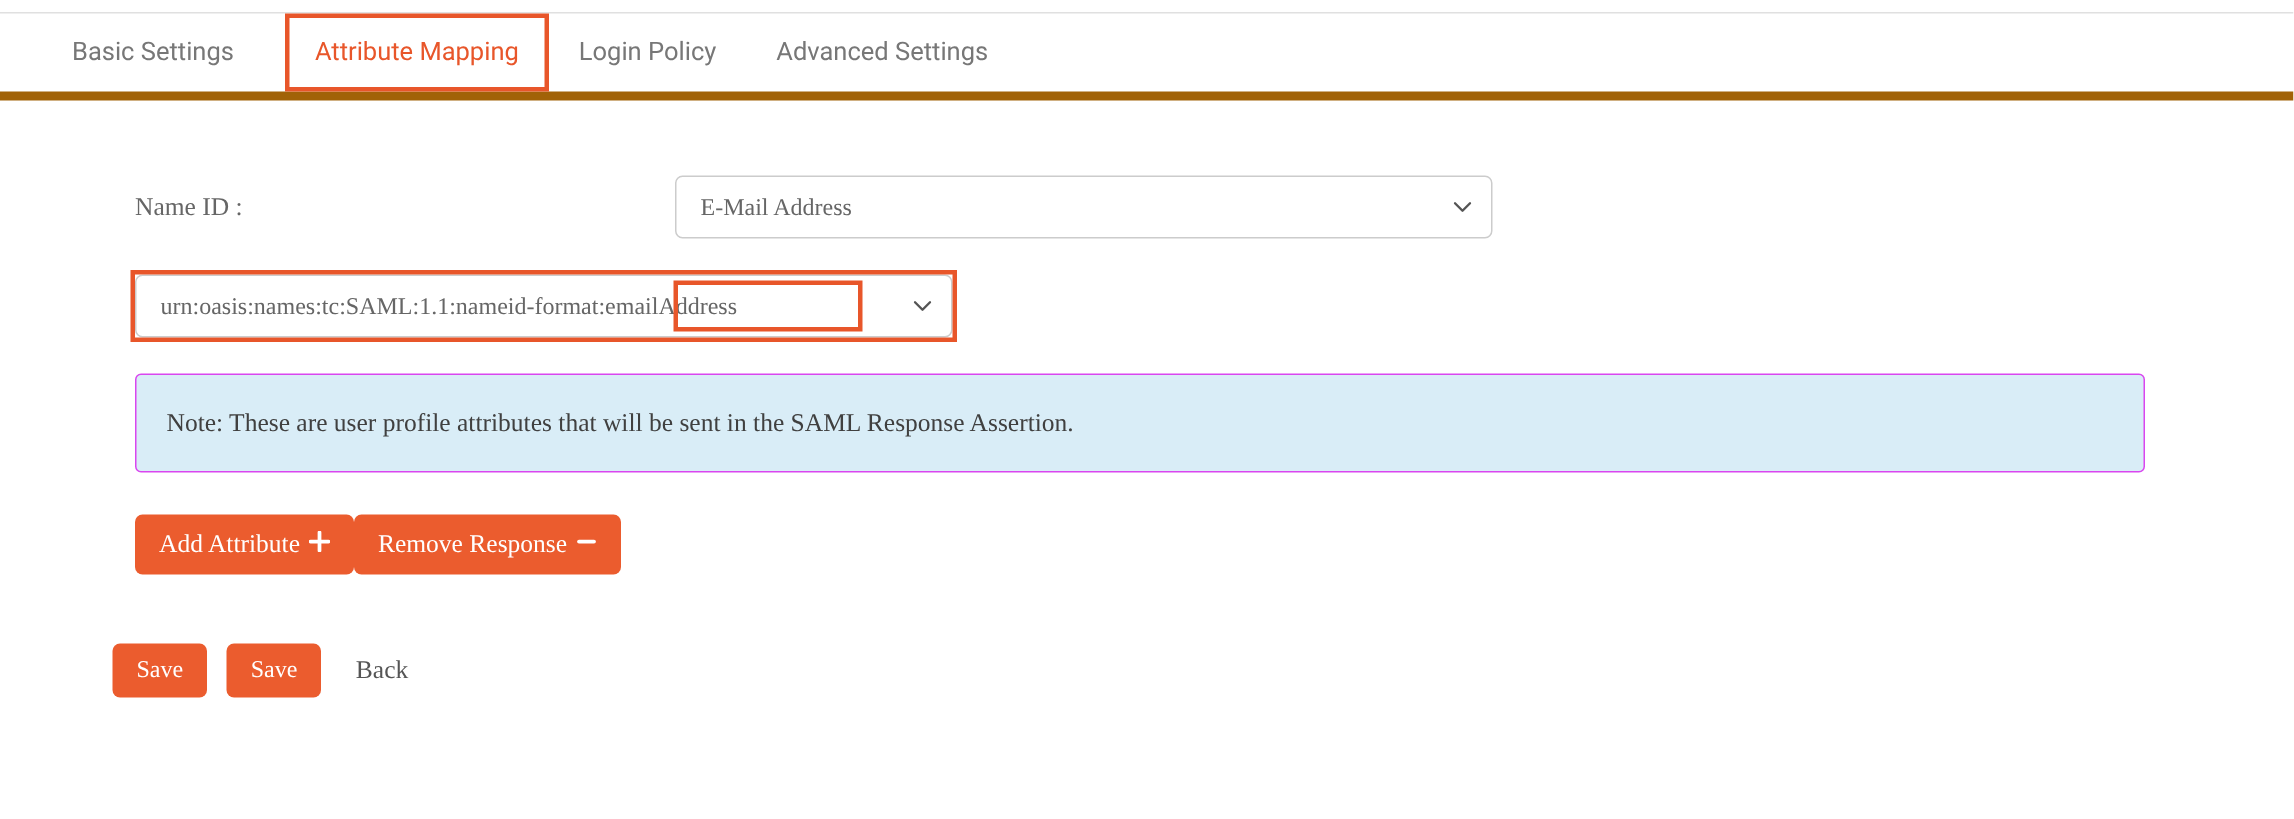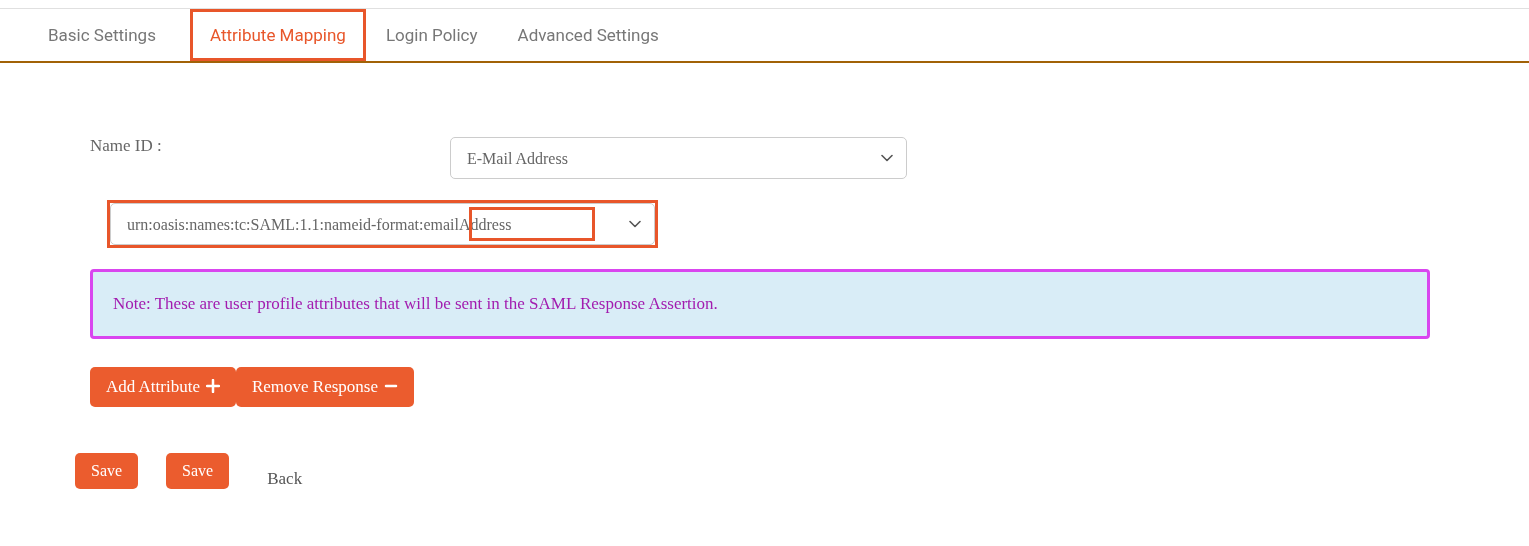--- a/index.html
+++ b/index.html
@@ -15,21 +15,21 @@
       width: 1529px;
       height: 546px;
     }
     .top-divider {
       border-top: 1px solid #e0e0e0;
       margin-top: 8px;
     }
     .tabs {
       display: flex;
       align-items: center;
-      border-bottom: 2px solid #a16207;
+      border-bottom: 6px solid #a16207;
       padding-left: 28px;
       gap: 0;
     }
     .tab {
       padding: 16px 20px;
       color: #777;
       cursor: pointer;
       font-size: 17px;
       position: relative;
     }
@@ -51,22 +51,21 @@
       align-items: center;
       margin-bottom: 24px;
     }
     .form-label {
       width: 360px;
       color: #666;
       font-size: 17px;
     }
     .select-wrapper {
       position: relative;
-      width: 457px;
-      margin-top: 24px;
+      width: 545px;
     }
     .select {
       width: 100%;
       height: 42px;
       padding: 8px 32px 8px 16px;
       border: 1px solid #ccc;
       border-radius: 5px;
       background: #fff;
       color: #666;
       font-size: 16px;
@@ -82,21 +81,20 @@
       pointer-events: none;
     }
     .select-arrow svg {
       width: 12px;
       height: 8px;
       display: block;
     }
     .nameid-format-wrap {
       position: relative;
       width: 545px;
-      margin-left: 20px;
     }
     .nameid-format-outer-highlight {
       position: absolute;
       left: -3px;
       top: -3px;
       width: 551px;
       height: 48px;
       border: 3px solid #e8562a;
       pointer-events: none;
       z-index: 3;
@@ -118,24 +116,24 @@
       margin-top: 28px;
       margin-bottom: 20px;
     }
     .section-title .optional {
       font-size: 16px;
       color: #888;
       font-weight: 400;
     }
     .note-box {
       background: #d9edf7;
-      border: 3px solid #d946ef;
+      border: 1px solid #d946ef;
       border-radius: 4px;
       padding: 22px 20px;
-      color: #a21caf;
+      color: #404040;
       font-size: 17px;
       margin-bottom: 28px;
     }
     .btn {
       display: inline-flex;
       align-items: center;
       gap: 6px;
       background: #eb5c2e;
       color: #fff;
       border: none;
@@ -149,22 +147,22 @@
       display: flex;
       margin-bottom: 46px;
     }
     .btn-icon {
       font-weight: bold;
       font-size: 16px;
       line-height: 1;
     }
     .actions {
       display: flex;
-      align-items: flex-end;
-      gap: 28px;
+      align-items: center;
+      gap: 13px;
       margin-left: -15px;
     }
     .btn-small {
       background: #eb5c2e;
       color: #fff;
       border: none;
       border-radius: 5px;
       padding: 9px 16px;
       font-size: 16px;
       cursor: pointer;

